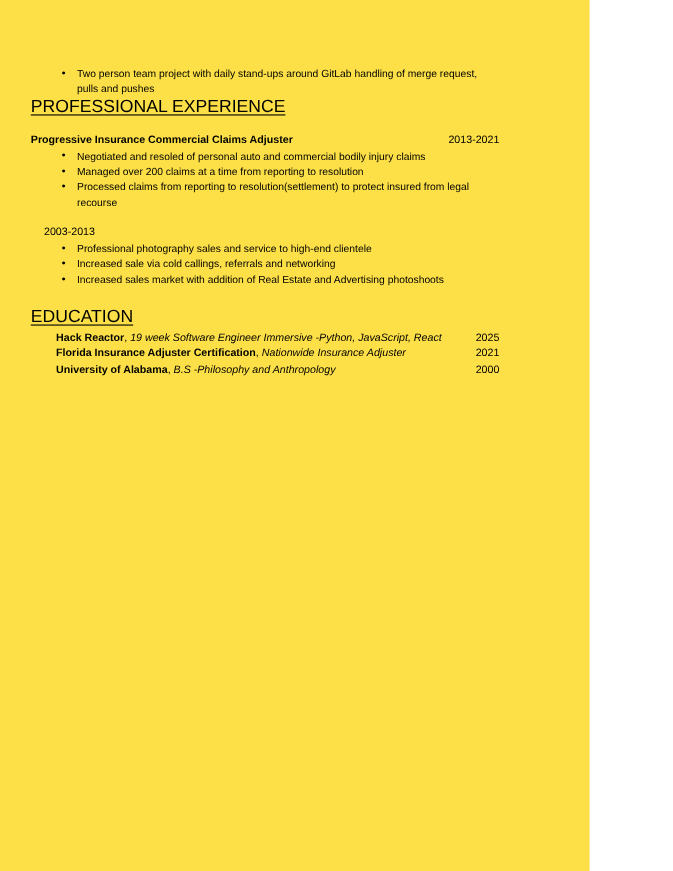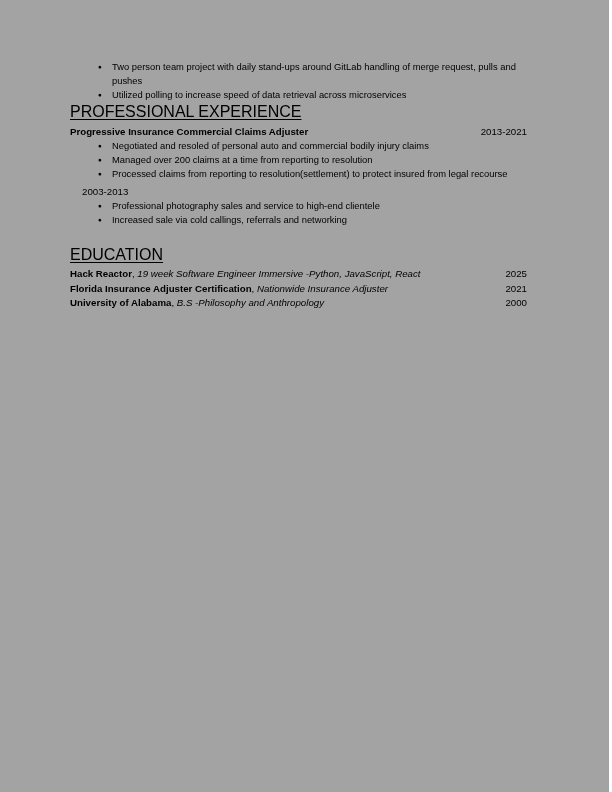--- a/index.html
+++ b/index.html
@@ -9,25 +9,25 @@
   }
   body {
     width: 612px;
     height: 792px;
     font-family: "Liberation Sans", sans-serif;
     color: #000000;
     -webkit-font-smoothing: antialiased;
   }
   .page {
     position: relative;
-    width: 609px;
+    width: 536px;
     height: 792px;
-    background: #a3a3a3;
+    background: #fde047;
     box-sizing: border-box;
-    padding: 60px 82px 0 70px;
+    padding: 60px 82px 0 28px;
   }
 
   
   ul.bullets {
     list-style: none;
     margin: 0;
     padding: 0;
   }
   ul.bullets li {
     position: relative;
@@ -60,55 +60,54 @@
     text-underline-offset: 2px;
   }
 
   
   .entry-row {
     display: flex;
     justify-content: space-between;
     align-items: baseline;
     font-size: 9.7px;
     line-height: 14px;
-    margin-top: 4px;
+    margin-top: 14px;
   }
   .entry-title {
     font-weight: bold;
   }
   .entry-date {
     font-weight: normal;
     white-space: nowrap;
     padding-left: 12px;
   }
 
   
   .edu-block { margin-top: 3px; }
   .edu-row {
     display: flex;
     justify-content: space-between;
     align-items: baseline;
     font-size: 9.7px;
     line-height: 14.4px;
   }
-  .edu-left { white-space: nowrap; }
+  .edu-left { white-space: nowrap; margin-left: 23px; }
   .edu-school { font-weight: bold; }
   .edu-detail { font-style: italic; }
   .edu-year { white-space: nowrap; padding-left: 12px; }
 
   .spacer-education { height: 17px; }
 </style>
 </head>
 <body>
 
 <div class="page">
 
   <ul class="bullets wide">
     <li>Two person team project with daily stand-ups around GitLab handling of merge request, pulls and pushes</li>
-    <li>Utilized polling to increase speed of data retrieval across microservices</li>
   </ul>
 
   <div class="section-heading">
     <span>PROFESSIONAL EXPERIENCE</span>
   </div>
 
   <div class="entry-row">
     <div class="entry-title">Progressive Insurance Commercial Claims Adjuster</div>
     <div class="entry-date">2013-2021</div>
   </div>
@@ -117,20 +116,21 @@
     <li>Managed over 200 claims at a time from reporting to resolution</li>
     <li>Processed claims from reporting to resolution(settlement) to protect insured from legal recourse</li>
   </ul>
 
   <div class="entry-row">
     <div class="entry-date">2003-2013</div>
   </div>
   <ul class="bullets">
     <li>Professional photography sales and service to high-end clientele</li>
     <li>Increased sale via cold callings, referrals and networking</li>
+    <li>Increased sales market with addition of Real Estate and Advertising photoshoots</li>
   </ul>
 
   <div class="spacer-education"></div>
 
   <div class="section-heading">
     <span>EDUCATION</span>
   </div>
 
   <div class="edu-block">
     <div class="edu-row">

